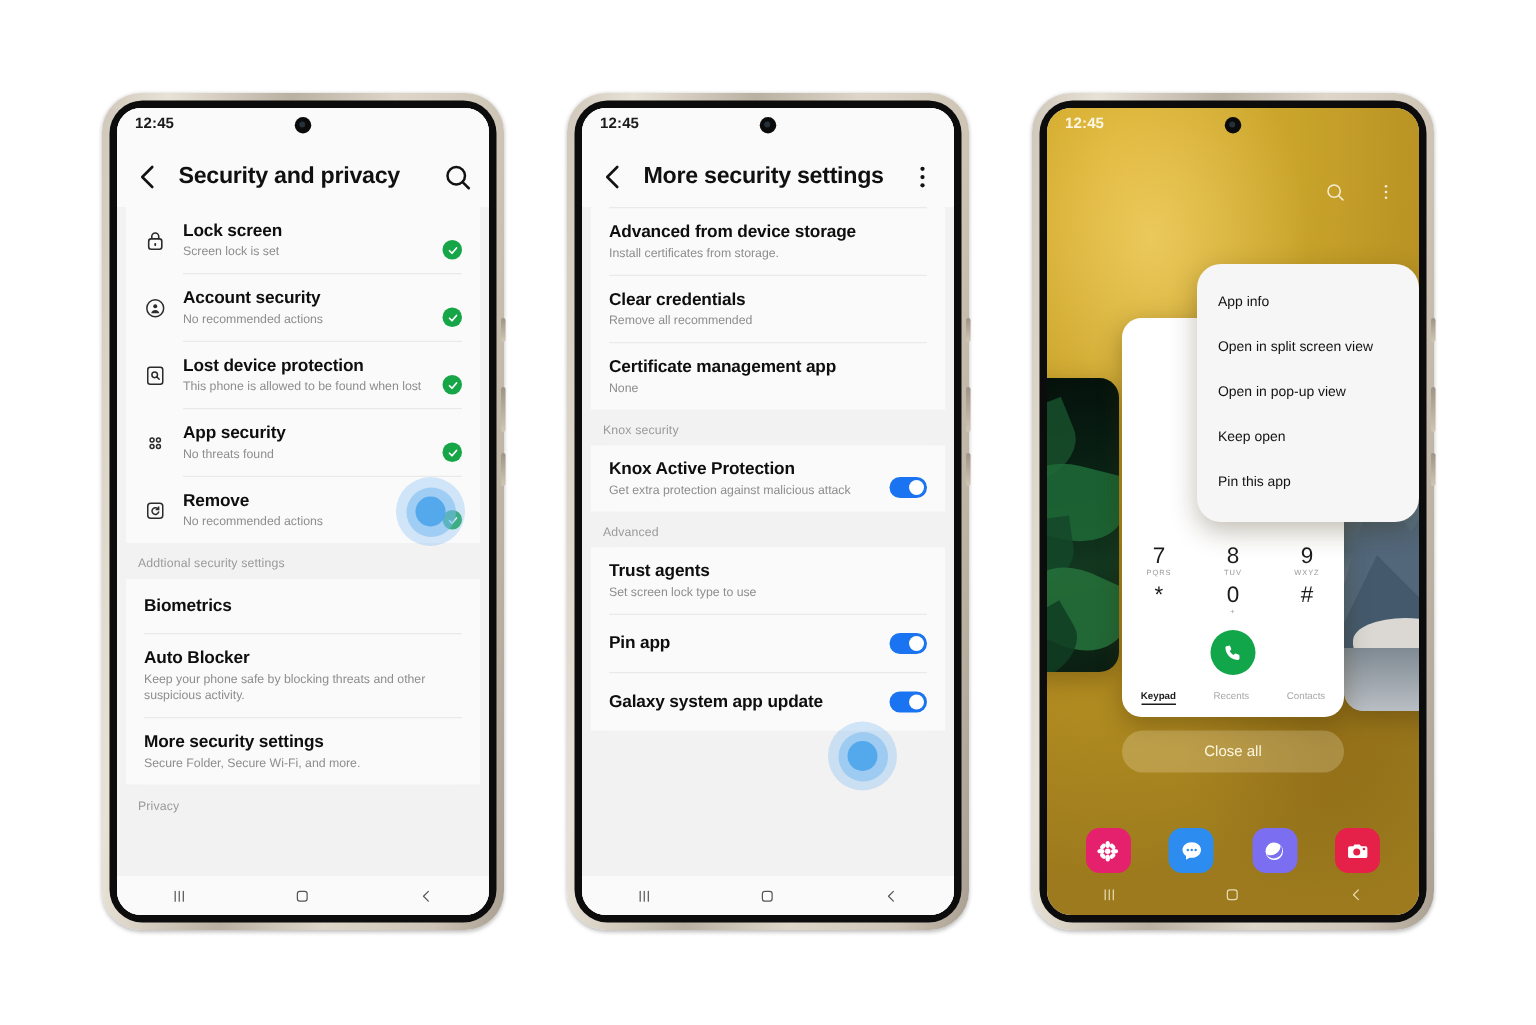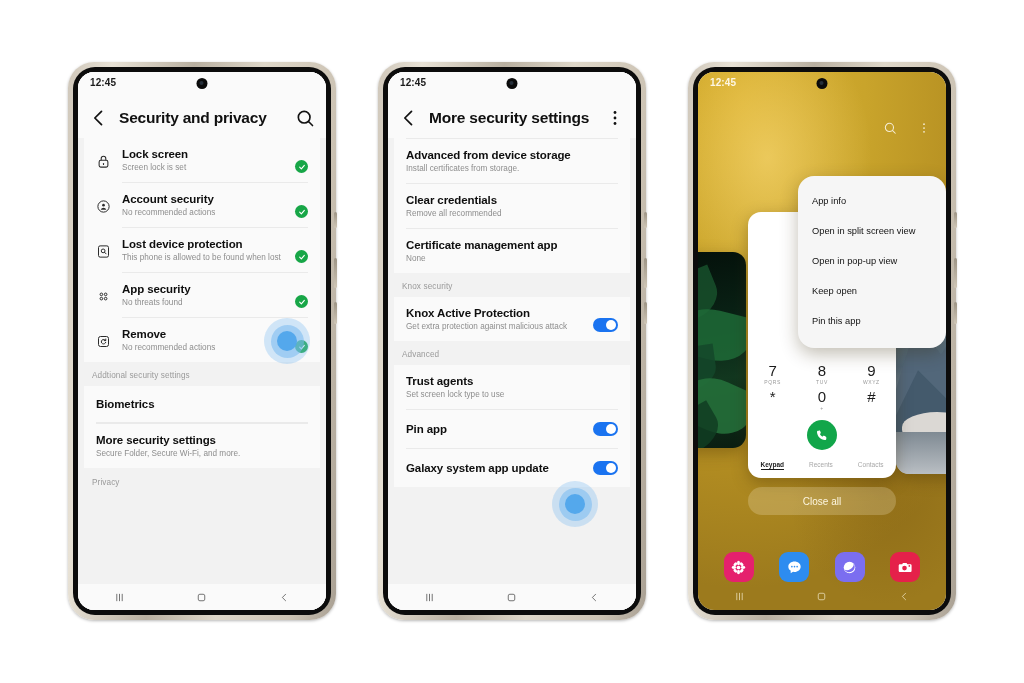--- a/index.html
+++ b/index.html
@@ -310,20 +310,26 @@
           <div class="sect-label">Addtional security settings</div>
 
           <div class="card rounded" style="border-radius:16px;">
             <div class="row" style="padding:11px 12px;">
               <div class="txt">
                   <div class="t1">Biometrics</div>
                 </div>
             </div>
             <div class="divider"></div>
 
+            <div class="row" style="padding:9px 12px;">
+              <div class="txt">
+                <div class="t1">Auto Blocker</div>
+                <div class="t2">Keep your phone safe by blocking threats and other suspicious activity.</div>
+              </div>
+            </div>
             <div class="divider"></div>
 
             <div class="row" style="padding:9px 12px;">
               <div class="txt">
                 <div class="t1">More security settings</div>
                 <div class="t2">Secure Folder, Secure Wi-Fi, and more.</div>
               </div>
             </div>
           </div>
 

